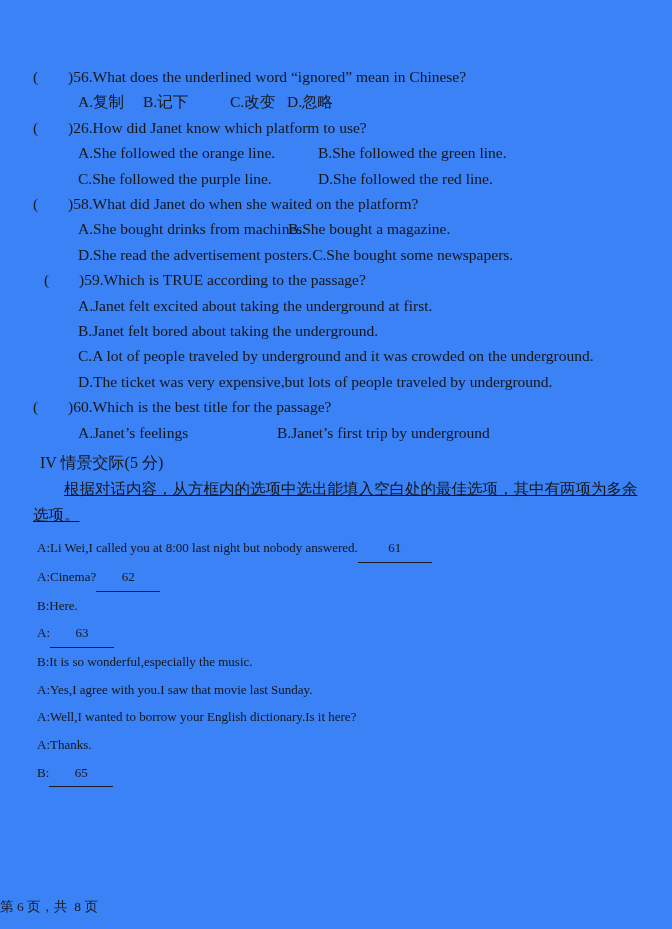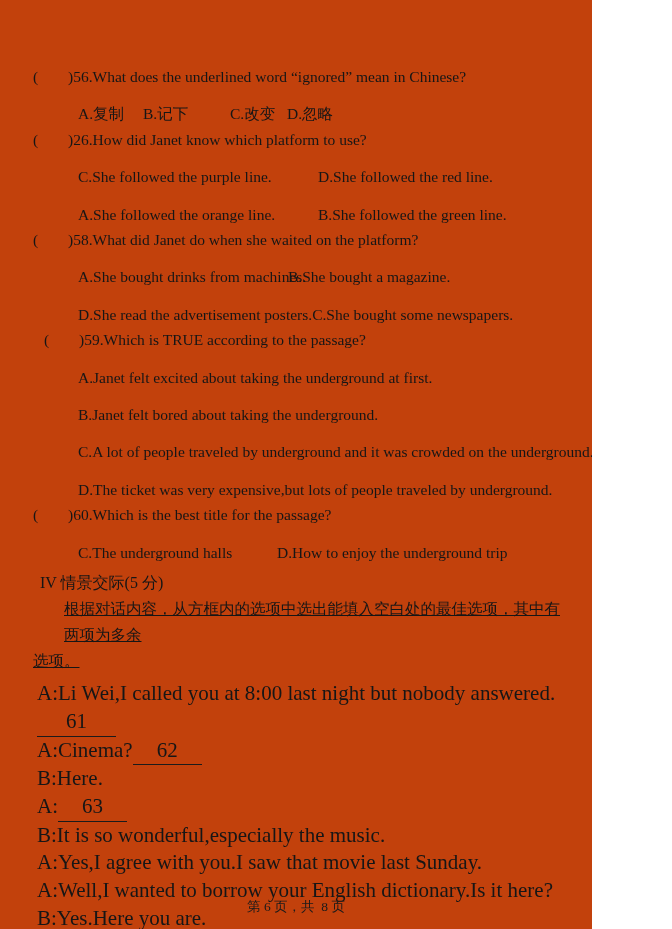--- a/index.html
+++ b/index.html
@@ -1,40 +1,39 @@
 <!DOCTYPE html>
 <html><head>
 <meta charset="utf-8">
 <style>
   html, body { margin: 0; padding: 0; background: #ffffff; }
   .page {
     position: relative;
-    width: 592px;
+    width: 672px;
     height: 929px;
     box-sizing: border-box;
-    background: #c2410c;
+    background: #3b82f6;
     color: #161616;
     font-family: "Liberation Serif", "DejaVu Serif", serif;
     padding: 64px 24px 13px 33px;
     overflow: hidden;
   }
   
   .qline {
     font-size: 15.5px;
     line-height: 25.4px;
     white-space: nowrap;
   }
   .bracket { display: inline-block; width: 35px; }
   .q-indent .bracket { margin-left: 11px; }
   .opt-row {
     display: flex;
     padding-left: 45px;
     font-size: 15.5px;
     line-height: 25.4px;
-    margin-top: 12px;
   }
   .opt { white-space: nowrap; }
   .c56a { width: 65px; }
   .c56b { width: 87px; }
   .c56c { width: 57px; }
   .c57  { width: 240px; }
   .c58  { width: 210px; }
   .c60  { width: 199px; }
   
   .sec-title {
@@ -47,37 +46,37 @@
   .instr {
     font-size: 15.5px;
     line-height: 26px;
     text-decoration: underline;
   }
   .instr.first { padding-left: 31px; }
   
   .dialogue { margin-top: 6px; }
   .dline {
     margin-left: 4px;
-    font-size: 21px;
+    font-size: 13px;
     line-height: 27.7px;
   }
   .blank {
     display: inline-block;
     min-width: 16px;
     padding: 0 24px;
     text-align: center;
     border-bottom: 1px solid #1b1b1b;
   }
   .blank.wide { padding: 0 29px; }
   
   .footer {
     position: absolute;
     left: 0; right: 0;
     bottom: 13px;
-    text-align: center;
+    text-align: left;
     font-size: 13.5px;
     white-space: pre;
     color: #1b1b1b;
   }
 </style>
 </head>
 <body>
 
 <div class="page">
 
@@ -91,26 +90,26 @@
       <span class="opt c56c">C.改变</span>
       <span class="opt">D.忽略</span>
     </div>
   </div>
 
   <div class="q">
     <div class="qline">
       <span class="bracket">(</span><span>)26.How did Janet know which platform to use?</span>
     </div>
     <div class="opt-row">
+      <span class="opt c57">A.She followed the orange line.</span>
+      <span class="opt">B.She followed the green line.</span>
+    </div>
+    <div class="opt-row">
       <span class="opt c57">C.She followed the purple line.</span>
       <span class="opt">D.She followed the red line.</span>
-    </div>
-    <div class="opt-row">
-      <span class="opt c57">A.She followed the orange line.</span>
-      <span class="opt">B.She followed the green line.</span>
     </div>
   </div>
 
   <div class="q">
     <div class="qline">
       <span class="bracket">(</span><span>)58.What did Janet do when she waited on the platform?</span>
     </div>
     <div class="opt-row">
       <span class="opt c58">A.She bought drinks from machines.</span>
       <span class="opt">B.She bought a magazine.</span>
@@ -137,37 +136,36 @@
     <div class="opt-row">
       <span class="opt">D.The ticket was very expensive,but lots of people traveled by underground.</span>
     </div>
   </div>
 
   <div class="q">
     <div class="qline">
       <span class="bracket">(</span><span>)60.Which is the best title for the passage?</span>
     </div>
     <div class="opt-row">
-      <span class="opt c60">C.The underground halls</span>
-      <span class="opt">D.How to enjoy the underground trip</span>
+      <span class="opt c60">A.Janet’s feelings</span>
+      <span class="opt">B.Janet’s first trip by underground</span>
     </div>
   </div>
 
   <div class="sec-title">IV 情景交际(5 分)</div>
   <div class="instr first">根据对话内容，从方框内的选项中选出能填入空白处的最佳选项，其中有两项为多余</div>
   <div class="instr">选项。</div>
 
   <div class="dialogue">
     <div class="dline"><span>A:Li Wei,I called you at 8:00 last night but nobody answered.</span><span class="blank wide">61</span></div>
     <div class="dline"><span>A:Cinema?</span><span class="blank">62</span></div>
     <div class="dline"><span>B:Here.</span></div>
     <div class="dline"><span>A:</span><span class="blank">63</span></div>
     <div class="dline"><span>B:It is so wonderful,especially the music.</span></div>
     <div class="dline"><span>A:Yes,I agree with you.I saw that movie last Sunday.</span></div>
     <div class="dline"><span>A:Well,I wanted to borrow your English dictionary.Is it here?</span></div>
-    <div class="dline"><span>B:Yes.Here you are.</span></div>
     <div class="dline"><span>A:Thanks.</span></div>
     <div class="dline"><span>B:</span><span class="blank">65</span></div>
   </div>
 
   <div class="footer">第 6 页，共  8 页</div>
 
 </div>
 
 </body></html>

